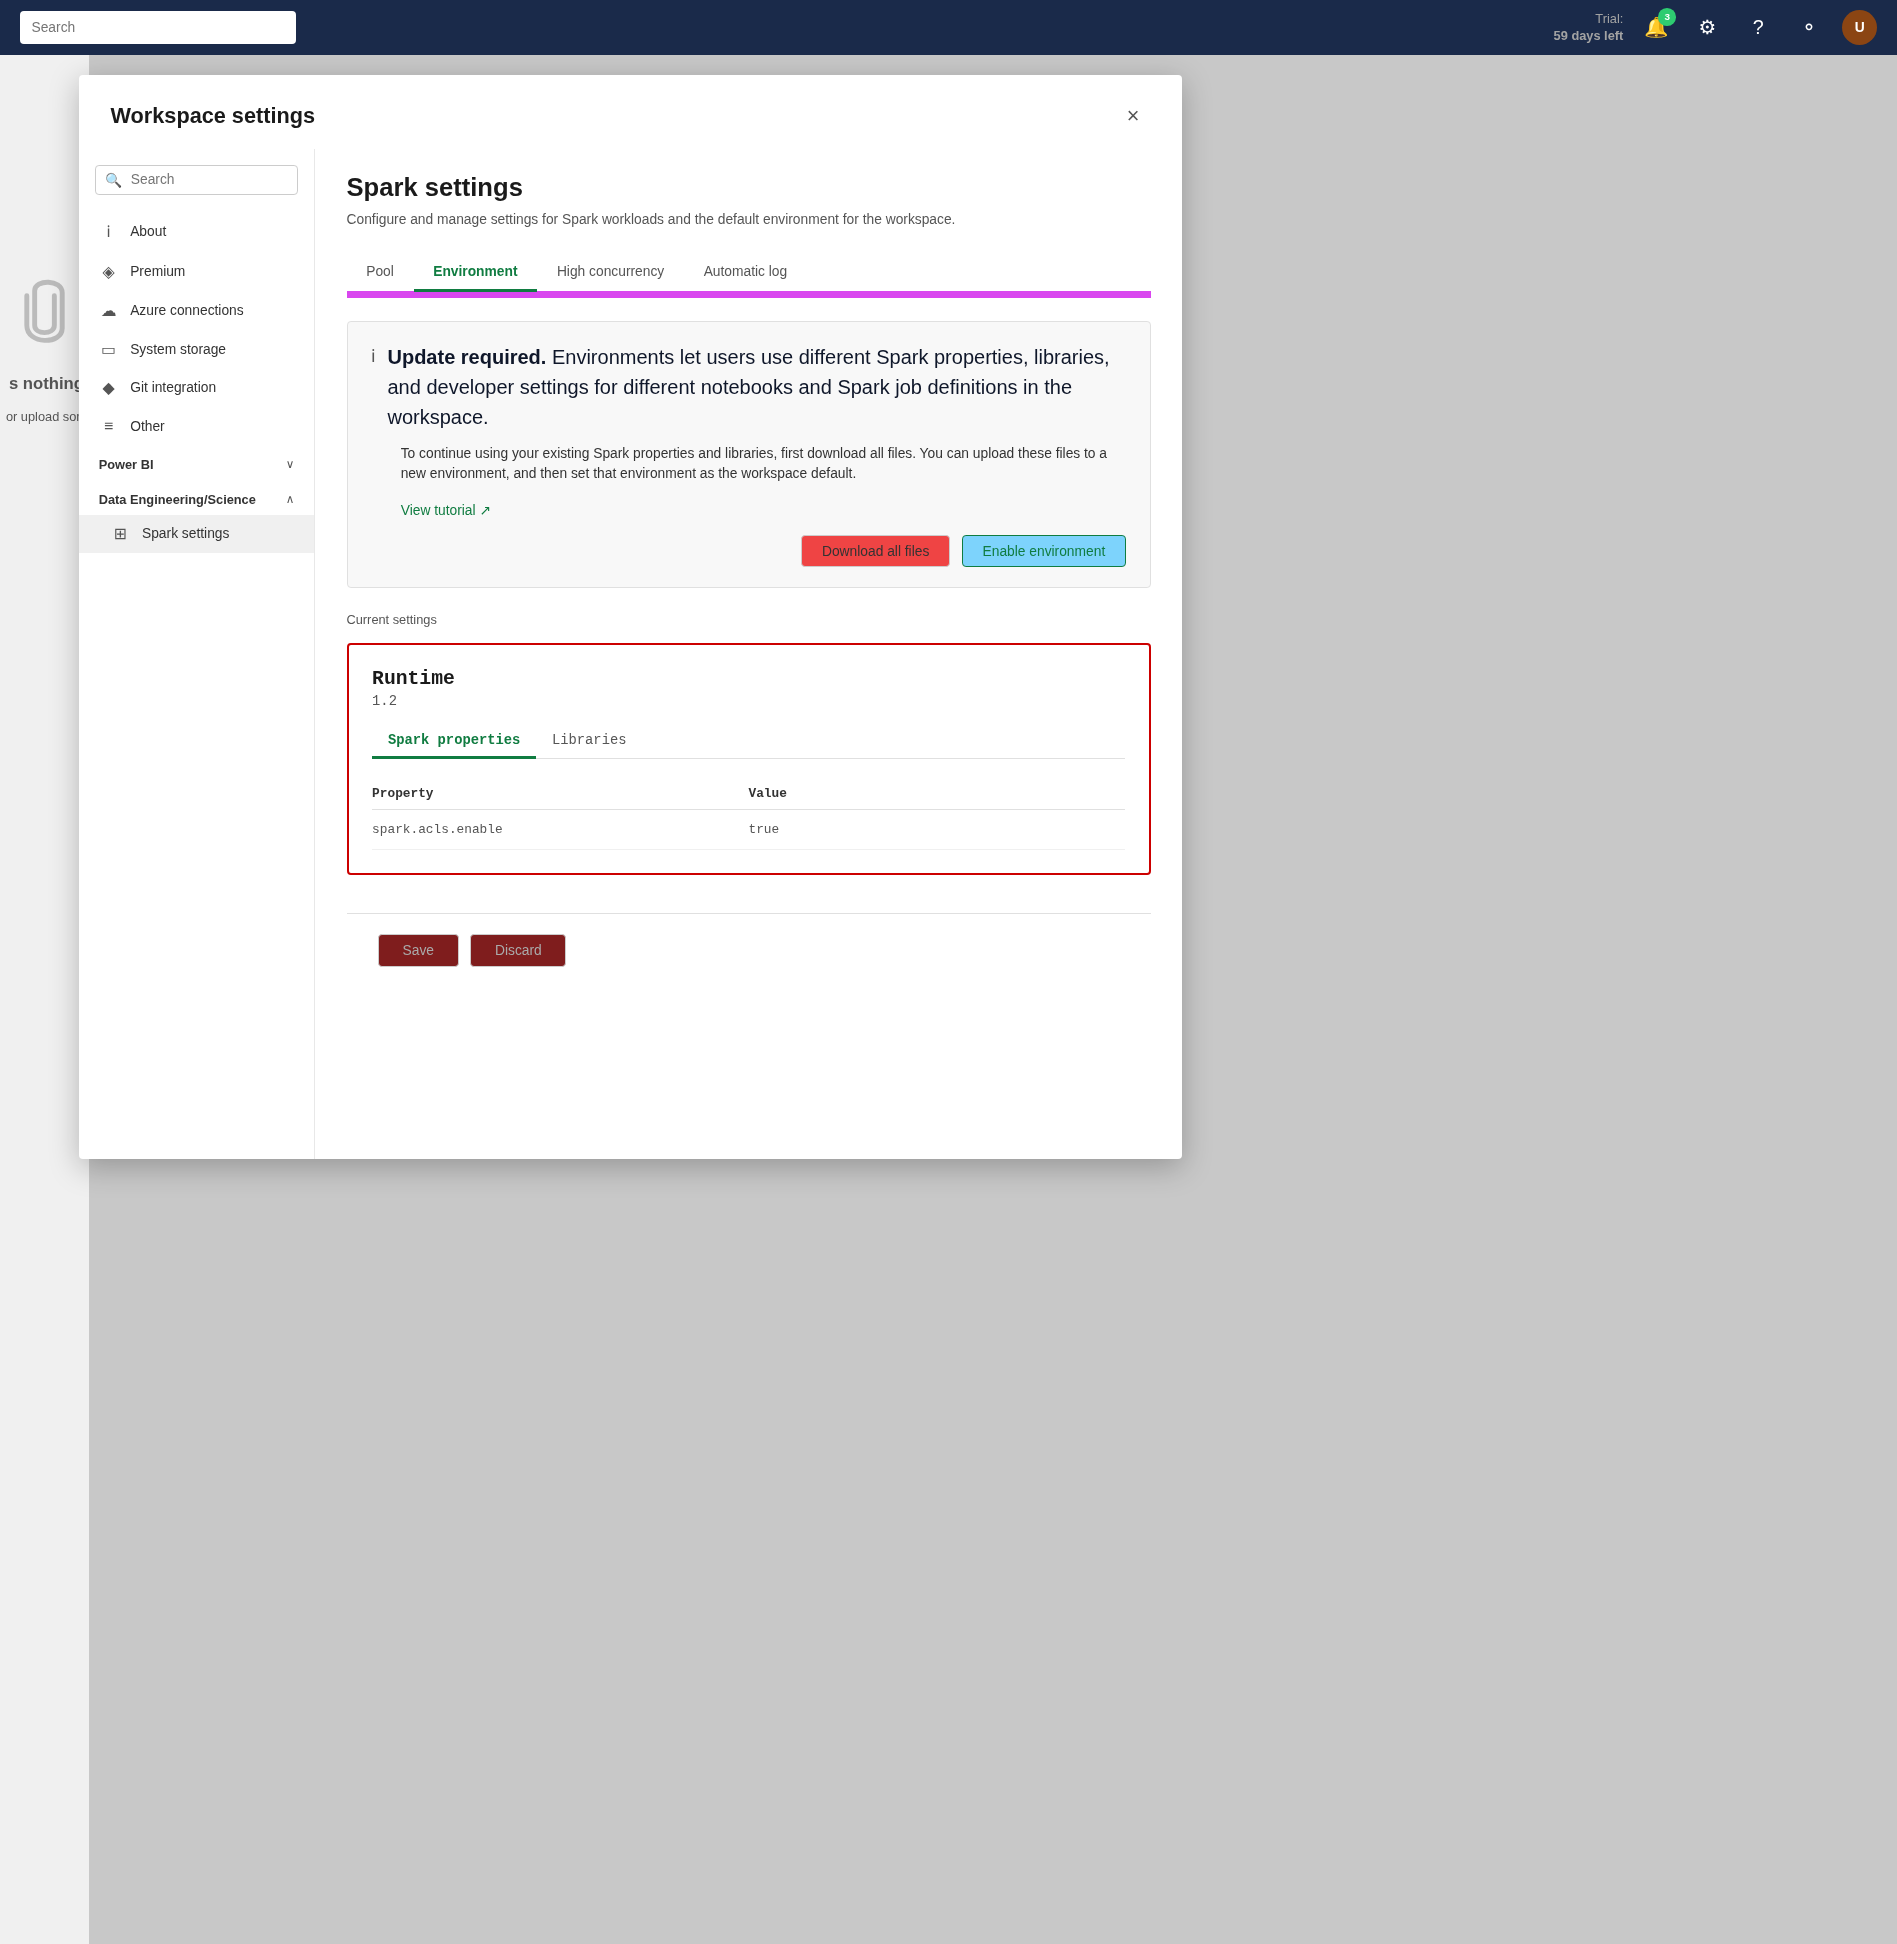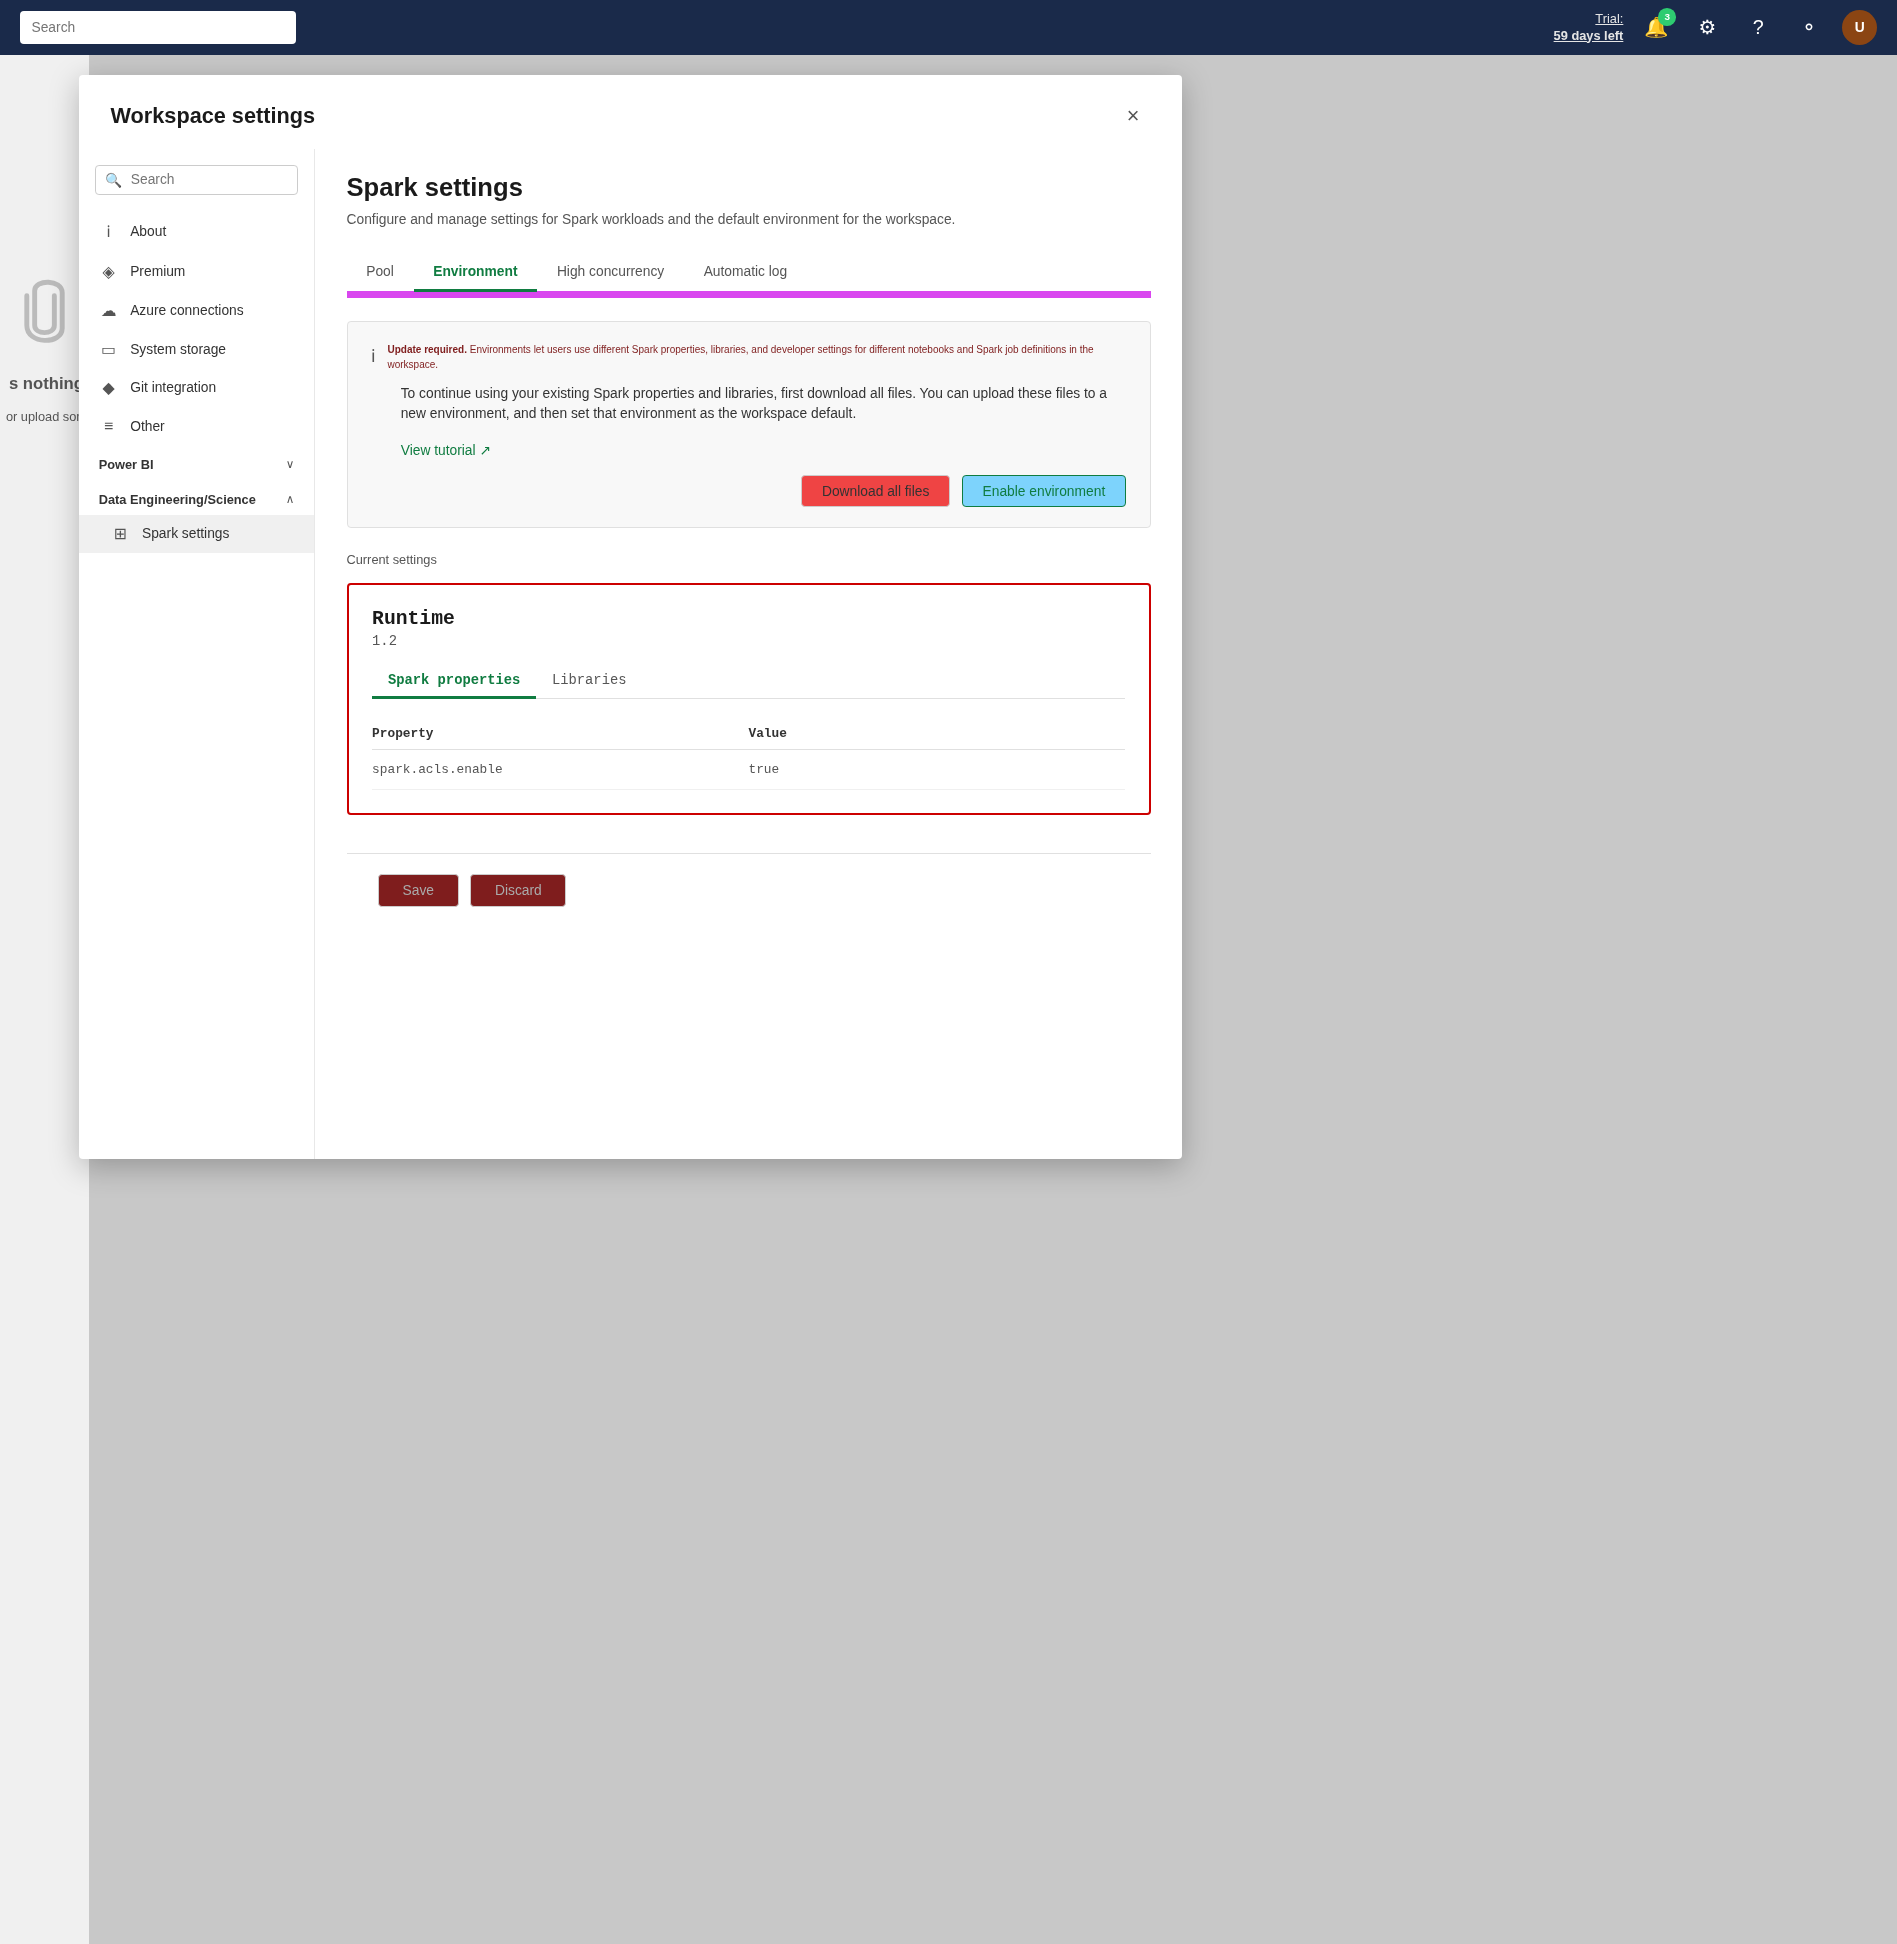--- a/index.html
+++ b/index.html
@@ -37,25 +37,24 @@
       padding: 0 11.8px;
       font-size: 13.8px;
       color: #333;
     }
     .top-nav-right {
       display: flex;
       align-items: center;
       gap: 15.8px;
     }
     .trial-info {
-      color: #e5e5e5;
+      color: #a3a3a3;
       font-size: 12.8px;
       text-align: right;
       line-height: 1.3;
-      text-decoration: underline;
     }
     .trial-info span {
       font-weight: bold;
     }
     .nav-icon-btn {
       background: none;
       border: none;
       color: white;
       font-size: 19.7px;
       cursor: pointer;
@@ -325,22 +324,22 @@
       gap: 11.8px;
       margin-bottom: 11.8px;
     }
     .alert-icon {
       font-size: 17.7px;
       color: #555;
       margin-top: 1px;
       flex-shrink: 0;
     }
     .alert-text {
-      font-size: 10px;
-      color: #7f1d1d;
+      font-size: 20px;
+      color: #0f172a;
       line-height: 1.5;
     }
     .alert-text strong {
       font-weight: 600;
     }
     .alert-body {
       font-size: 13.8px;
       color: #333;
       line-height: 1.5;
       padding-left: 29.6px;

